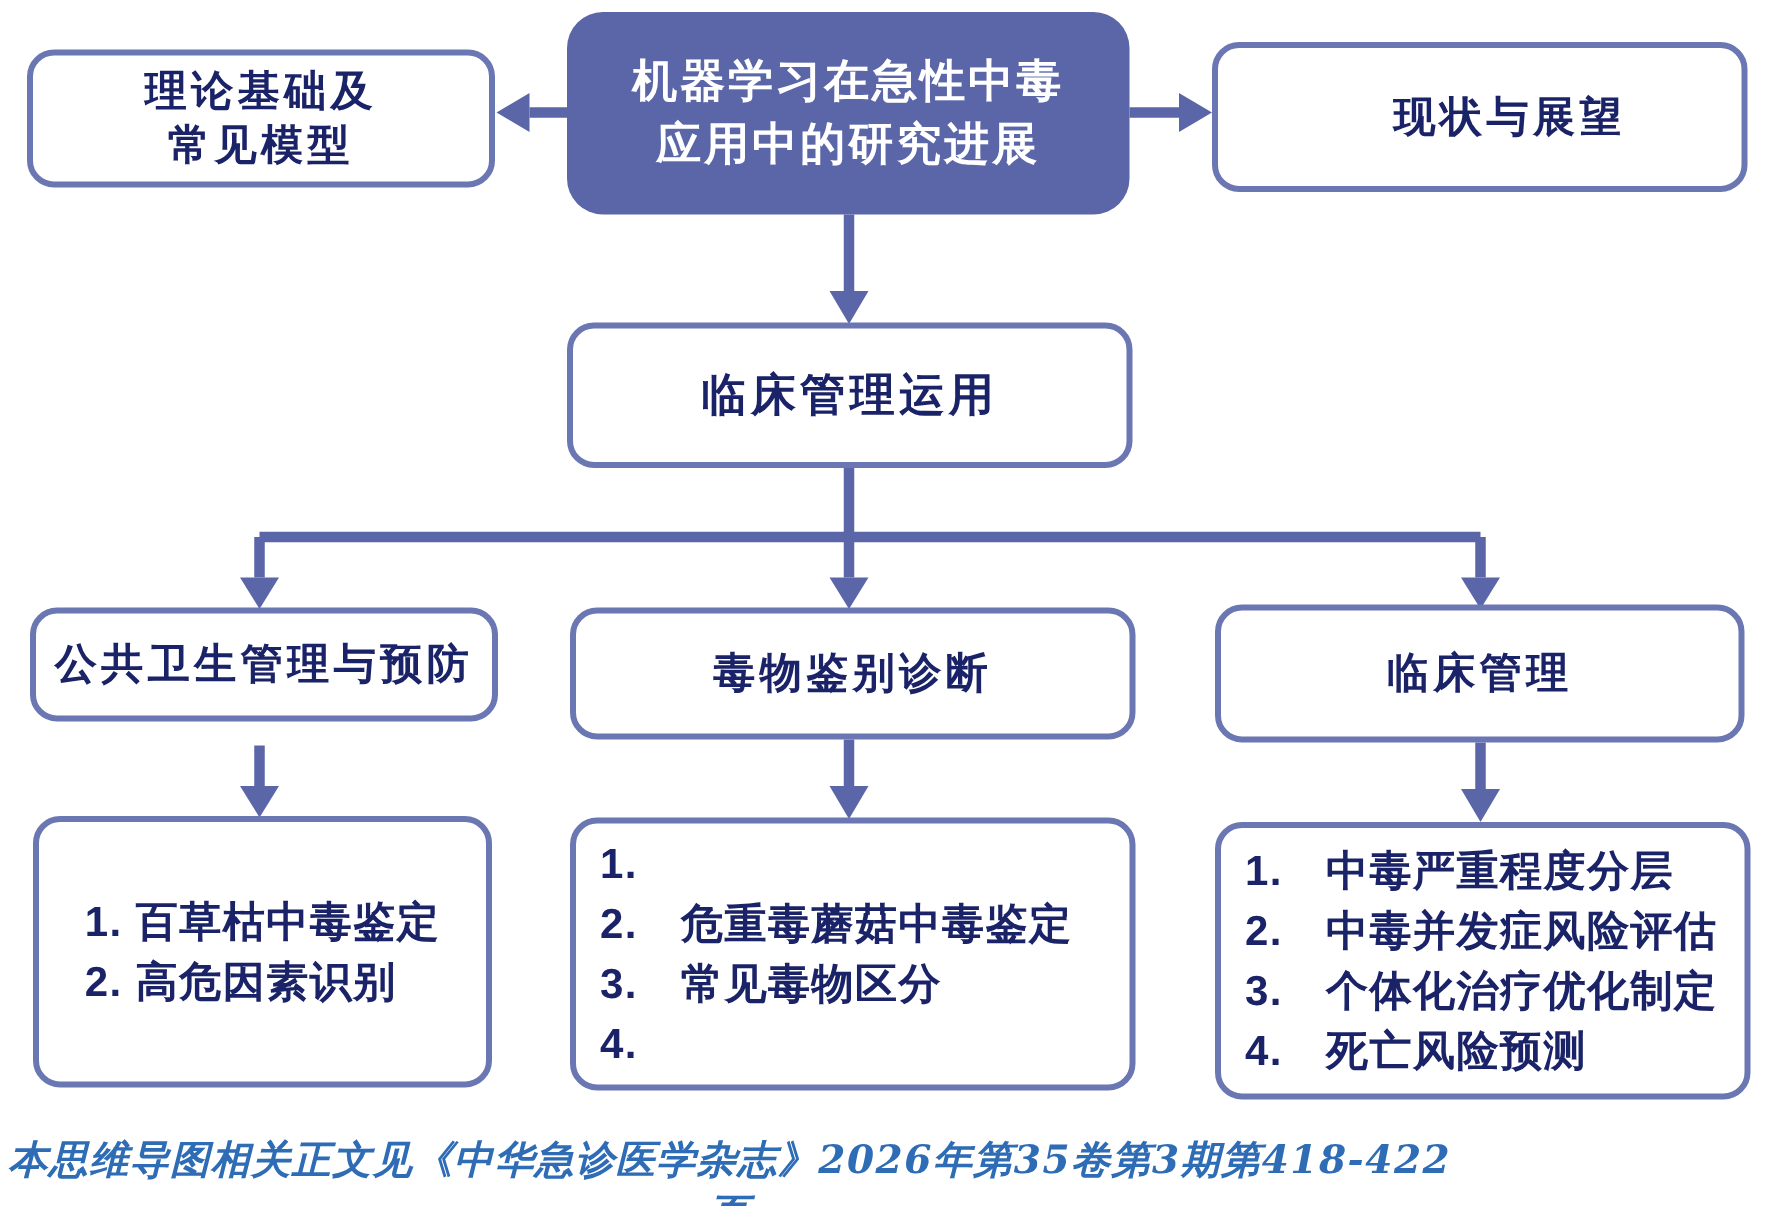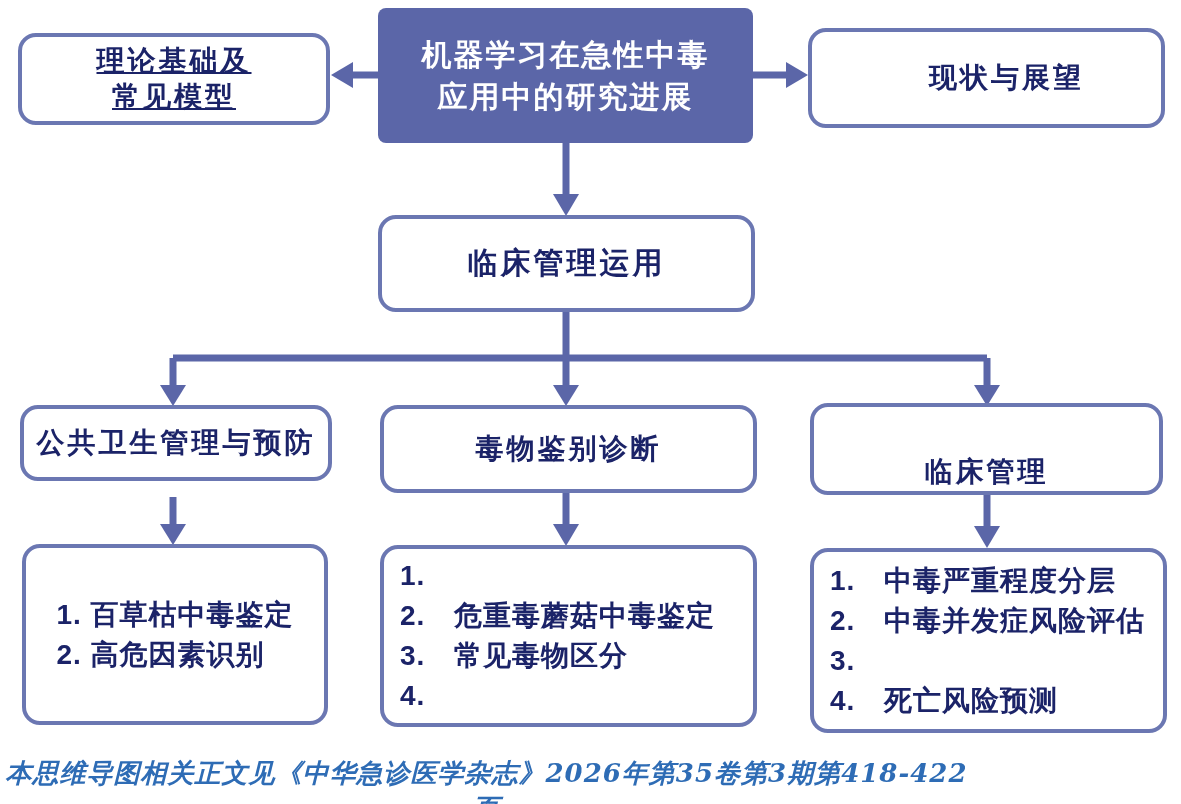--- a/index.html
+++ b/index.html
@@ -9,30 +9,30 @@
   }
   svg.wires{position:absolute;left:0;top:0;z-index:0;pointer-events:none;}
   .box{
     position:absolute;z-index:1;box-sizing:border-box;background:#fff;
     border:4px solid var(--node-border,#6b77b2);border-radius:18px;
     display:flex;flex-direction:column;align-items:center;justify-content:center;
     color:var(--text-dark,#1b2368);font-weight:bold;text-align:center;
     letter-spacing:3px;
   }
   .box.root{
-    background:var(--node-fill,#5b66a8);border:none;border-radius:8px;
+    background:var(--node-fill,#5b66a8);border:none;border-radius:24px;
     color:var(--root-text,#ffffff);font-size:30px;line-height:42px;letter-spacing:2px;
   }
-  .box.theory{left:18px;top:33px;width:312px;height:92px;font-size:28px;line-height:36px;text-decoration:underline;}
+  .box.theory{left:18px;top:33px;width:312px;height:92px;font-size:28px;line-height:36px;}
   .box.root{left:378px;top:8px;width:375px;height:135px;}
   .box.outlook{left:808px;top:28px;width:357px;height:100px;font-size:28px;padding-left:40px;}
   .box.clinical-use{left:378px;top:215px;width:377px;height:97px;font-size:30px;}
   .box.branch1{left:20px;top:405px;width:312px;height:76px;font-size:28px;}
   .box.branch2{left:380px;top:405px;width:377px;height:88px;font-size:28px;}
-  .box.branch3{left:810px;top:403px;width:353px;height:92px;font-size:28px;justify-content:flex-end;}
+  .box.branch3{left:810px;top:403px;width:353px;height:92px;font-size:28px;}
   .box.detail{align-items:stretch;justify-content:center;text-align:left;letter-spacing:1px;}
   .box.detail1{left:22px;top:544px;width:306px;height:181px;font-size:28px;}
   .box.detail2{left:380px;top:545px;width:377px;height:182px;font-size:28px;}
   .box.detail3{left:810px;top:548px;width:357px;height:185px;font-size:28px;}
   .list{display:flex;flex-direction:column;justify-content:center;padding:0 10px 0 16px;}
   .detail1 .list{width:fit-content;margin:0 auto;padding:0;}
   .li-row{display:flex;align-items:baseline;line-height:40px;}
   .li-num{flex:0 0 54px;}
   .detail1 .li-num{flex:0 0 34px;}
   .caption{
@@ -153,20 +153,21 @@
       <div class="li-row">
         <span class="li-num">1.</span>
         <span class="li-text">中毒严重程度分层</span>
       </div>
       <div class="li-row">
         <span class="li-num">2.</span>
         <span class="li-text">中毒并发症风险评估</span>
       </div>
       <div class="li-row">
         <span class="li-num">3.</span>
+        <span class="li-text">个体化治疗优化制定</span>
       </div>
       <div class="li-row">
         <span class="li-num">4.</span>
         <span class="li-text">死亡风险预测</span>
       </div>
     </div>
   </div>
 
   <div class="caption">本思维导图相关正文见《中华急诊医学杂志》2026年第35卷第3期第418-422页</div>
 

